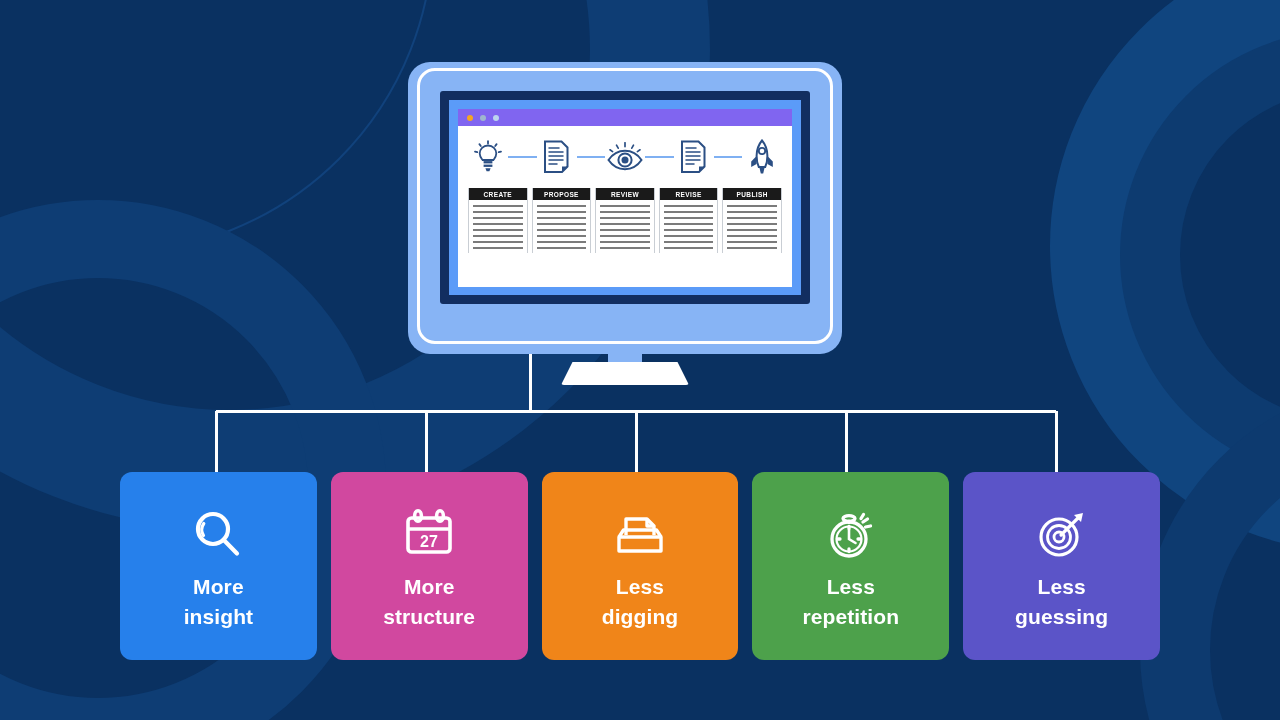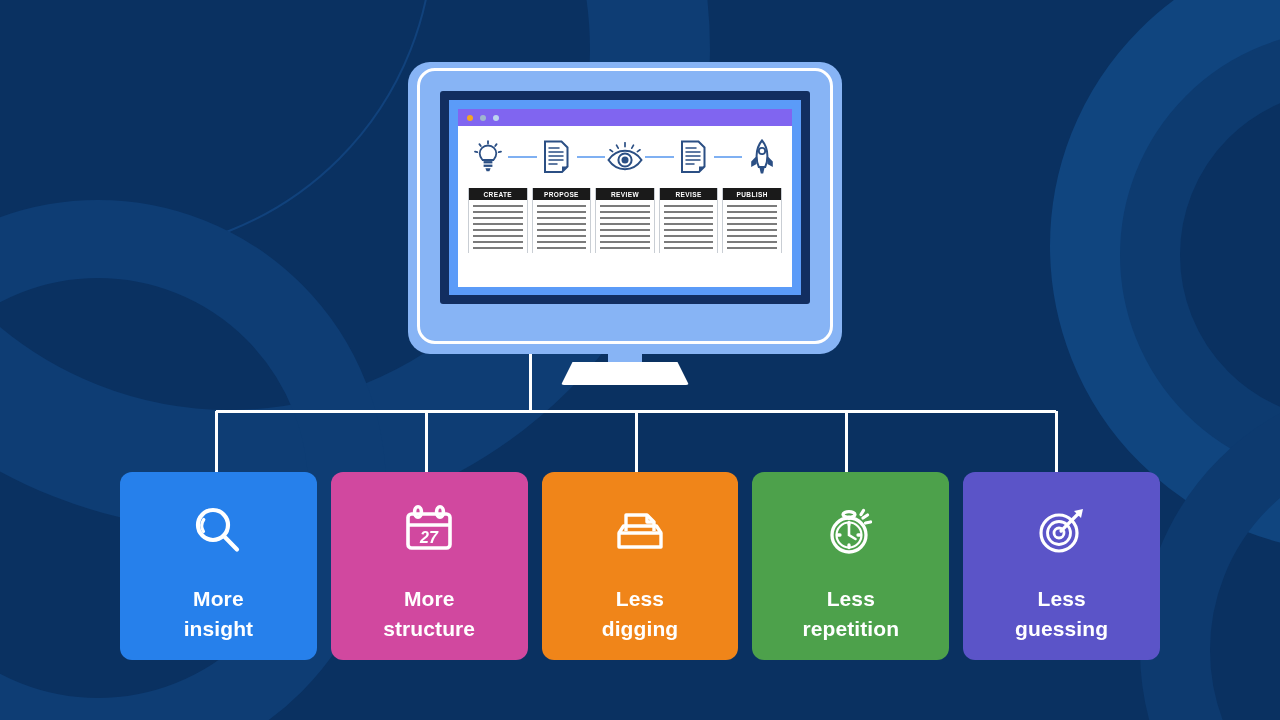--- a/index.html
+++ b/index.html
@@ -228,27 +228,26 @@
     display: flex;
     flex-direction: column;
     align-items: center;
     justify-content: flex-start;
     padding-top: 30px;
     box-sizing: border-box;
   }
   .card-icon {
     height: 62px;
     display: flex;
-    align-items: flex-start;
+    align-items: flex-end;
     justify-content: center;
-    font-style: italic;
   }
   .card-icon svg { display: block; }
   .card-label {
-    margin-top: 20px;
+    margin-top: 8px;
     color: #ffffff;
     font-size: 21px;
     font-weight: bold;
     line-height: 1.42;
     text-align: center;
     letter-spacing: 0.1px;
     white-space: pre-line;
     font-family: "Liberation Sans", sans-serif;
   }
 </style>

